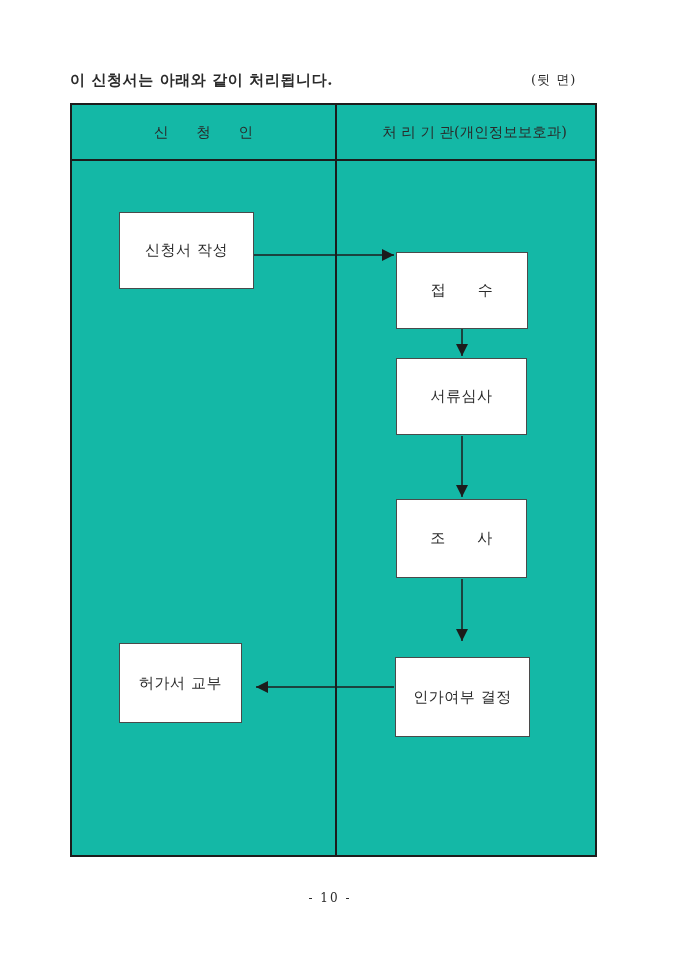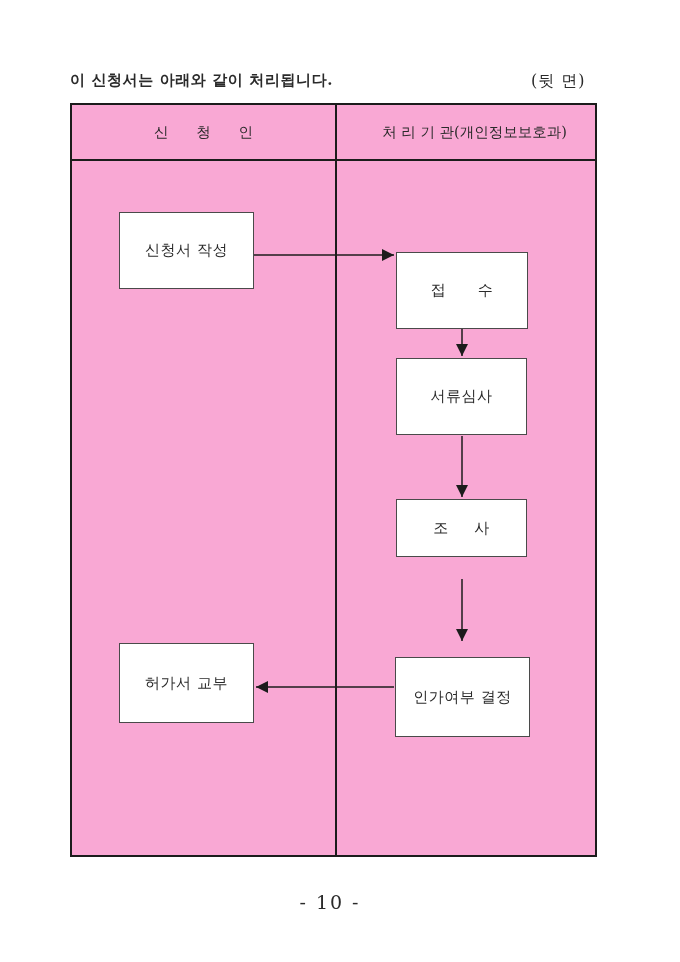--- a/index.html
+++ b/index.html
@@ -26,33 +26,33 @@
     top: 71px;
     font-size: 15px;
     letter-spacing: 0.6px;
     white-space: pre;
     font-weight: bold;
   }
   .back-label {
     position: absolute;
     left: 531px;
     top: 71px;
-    font-size: 16px;
+    font-size: 13px;
     letter-spacing: 1px;
     white-space: pre;
   }
   .proc-table {
     position: absolute;
     left: 70px;
     top: 103px;
     width: 527px;
     height: 754px;
     border: 2px solid #1c1c1c;
     box-sizing: border-box;
-    background: #f9a8d4;
+    background: #14b8a6;
   }
   .v-divider {
     position: absolute;
     left: 263px;
     top: 0;
     bottom: 0;
     width: 1.5px;
     background: #1c1c1c;
   }
   .h-sep {
@@ -83,38 +83,38 @@
     display: flex;
     align-items: center;
     justify-content: center;
     font-size: 15px;
     white-space: pre;
     letter-spacing: 0.5px;
   }
   .node-write        { left: 47px;  top: 107px; width: 135px; height: 77px; }
   .node-receipt      { left: 324px; top: 105px; width: 132px; height: 77px; margin-top: 42px; }
   .node-review       { left: 324px; top: 253px; width: 131px; height: 77px; }
-  .node-investigate  { left: 324px; top: 394px; width: 131px; height: 58px; font-family: Liberation Serif, serif; }
+  .node-investigate  { left: 324px; top: 394px; width: 131px; height: 79px; }
   .node-decision     { left: 323px; top: 552px; width: 135px; height: 80px; }
-  .node-permit       { left: 47px;  top: 538px; width: 135px; height: 80px; }
+  .node-permit       { left: 47px;  top: 538px; width: 123px; height: 80px; }
   .arrows-svg {
     position: absolute;
     left: 0;
     top: 0;
     width: 523px;
     height: 750px;
     pointer-events: none;
   }
   .page-number {
     position: absolute;
     left: 0;
     right: 20px;
     top: 891px;
     text-align: center;
-    font-size: 19px;
+    font-size: 12px;
     letter-spacing: 2px;
     white-space: pre;
   }
 </style>
 </head>
 <body>
 
 <div class="page">
 
   <div class="intro-text">이 신청서는 아래와 같이 처리됩니다.</div>

